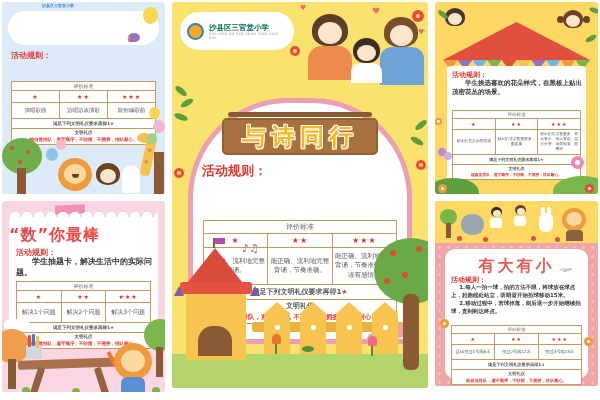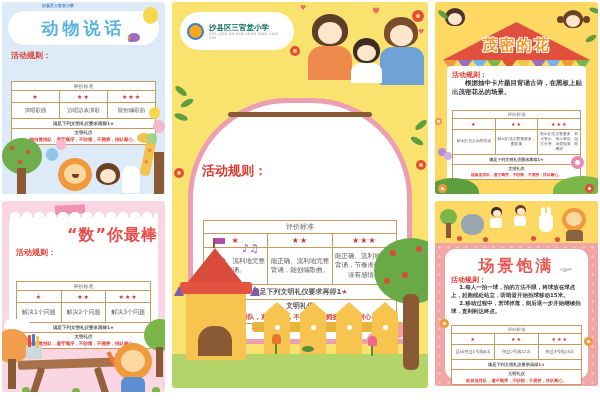--- a/index.html
+++ b/index.html
@@ -64,21 +64,21 @@
   .tl-trunk2{left:152px;top:150px;width:10px;height:42px;background:#8a5a35}
   .tl-bal4{left:147px;top:105px;width:11px;height:12px;background:#f8d64e;border-radius:50%}
   .tl-bal5{left:151px;top:118px;width:12px;height:13px;background:#f3b8cc;border-radius:50%}
   .tl-bal6{left:145px;top:131px;width:10px;height:11px;background:#a5d18a;border-radius:50%}
 
   
   .bl-tape{left:53px;top:4px;width:30px;height:9px;background:#f08cab;opacity:.9;transform:rotate(-3deg)}
   .bl-scallops{left:7px;top:11px;width:149px;height:10px;
      background:radial-gradient(circle at 6px 5px,#fff 5px,transparent 5.5px);background-size:12px 10px;background-repeat:repeat-x}
   .bl-panel{left:7px;top:16px;width:149px;height:132px;background:#fff;border-radius:6px}
-  .bl-title{left:7px;top:24px;width:149px;text-align:right;font-size:16px;font-weight:bold;color:#e84b47;letter-spacing:1px}
+  .bl-title{left:7px;top:24px;width:149px;text-align:left;font-size:16px;font-weight:bold;color:#e84b47;letter-spacing:1px}
   .bl-rlabel{left:14px;top:46px;font-size:8px}
   .bl-rules{left:14px;top:56px;width:136px;font-size:8px;font-weight:bold;color:#3a3a3a;line-height:1.35;text-indent:2em}
   .bl-table{left:14px;top:80px;width:135px;font-size:5px}
   .bl-table .stars{font-size:6px}
   .bl-table .crit .cell{font-size:6px;padding:5px 1px}
   .bl-table .note,.bl-table .etit,.bl-table .eti{font-size:4.5px}
   .bl-cloud{left:2px;top:118px;width:26px;height:12px;background:#fff;border-radius:8px}
   .bl-treeLtop{left:-8px;top:128px;width:36px;height:34px;background:#f09d4e;border-radius:50%}
   .bl-treeLtrunk{left:6px;top:158px;width:8px;height:30px;background:#8a5a35}
   .bl-treeRtop{left:142px;top:118px;width:32px;height:32px;background:#7ab648;border-radius:50%}
@@ -201,21 +201,20 @@
   .br-deco-flower:after{content:"";position:absolute;left:30%;top:30%;width:40%;height:40%;background:#fff;border-radius:50%}
 </style>
 </head>
 <body>
 
 <div class="canvas">
 
   <section class="poster tl">
     <div class="abs tl-logo">沙县区三官堂小学</div>
     <div class="abs tl-cloud"></div>
-    <div class="abs tl-title">动物说话</div>
     <div class="abs tl-balloon"></div>
     <div class="abs tl-bird"></div>
     <div class="abs tl-rlabel bold red">活动规则：</div>
 
     <div class="etable tl-table">
       <div class="th">评价标准</div>
       <div class="row stars">
         <div class="cell star">★</div>
         <div class="cell star">★★</div>
         <div class="cell star">★★★</div>
@@ -254,20 +253,21 @@
     <div class="abs tl-bal5"></div>
     <div class="abs tl-bal6"></div>
   </section>
 
   <section class="poster bl">
     <div class="abs bl-tape"></div>
     <div class="abs bl-scallops"></div>
     <div class="abs bl-panel"></div>
     <div class="abs bl-title">“数”你最棒</div>
     <div class="abs bl-rlabel bold red">活动规则：</div>
+    <div class="abs bl-rules">学生抽题卡，解决生活中的实际问题。</div>
 
     <div class="etable bl-table">
       <div class="th">评价标准</div>
       <div class="row stars">
         <div class="cell star">★</div>
         <div class="cell star">★★</div>
         <div class="cell star">★★★</div>
       </div>
       <div class="row crit">
         <div class="cell">解决1个问题</div>
@@ -327,32 +327,35 @@
     <div class="c-leaf" style="left:2px;top:86px;width:14px;height:6px;transform:rotate(40deg)"></div>
     <div class="c-leaf" style="left:8px;top:98px;width:14px;height:6px;transform:rotate(-30deg)"></div>
     <div class="c-leaf" style="left:2px;top:112px;width:14px;height:6px;transform:rotate(20deg)"></div>
     <div class="c-flower" style="left:2px;top:166px;width:10px;height:10px"></div>
     <div class="c-leaf" style="left:242px;top:120px;width:14px;height:6px;transform:rotate(-40deg)"></div>
     <div class="c-leaf" style="left:238px;top:136px;width:14px;height:6px;transform:rotate(30deg)"></div>
     <div class="c-flower" style="left:244px;top:158px;width:10px;height:10px"></div>
 
     <div class="abs c-panel"></div>
     <div class="abs c-signbar"></div>
+    <div class="abs c-sign">
+      <span class="c-title outline-w">与诗同行</span>
+    </div>
     <div class="abs c-rlabel bold red">活动规则：</div>
 
     <div class="etable c-table">
       <div class="th">评价标准</div>
       <div class="row stars">
         <div class="cell star">★</div>
         <div class="cell star">★★</div>
         <div class="cell star">★★★</div>
       </div>
       <div class="row crit">
         <div class="cell">能正确、流利地完整背诵。</div>
-        <div class="cell">能正确、流利地完整背诵，能创编歌曲。</div>
+        <div class="cell">能正确、流利地完整背诵，节奏准确。</div>
         <div class="cell">能正确、流利地完整背诵，节奏准确，朗读有感情。</div>
       </div>
       <div class="note"><span>满足下列文明礼仪要求再得1</span><span class="bstar">★</span></div>
       <div class="etit">文明礼仪</div>
       <div class="eti">能自觉排队，遵守顺序，不吵闹，不拥挤，排队耐心。</div>
     </div>
 
     <div class="abs c-grass"></div>
     <div class="abs c-notes"><span>♪</span><span>♫</span></div>
     <div class="abs c-flagpole"></div>
@@ -397,36 +400,35 @@
     <div class="tr-kidface" style="left:13px;top:11px"></div>
     <div class="tr-pig" style="left:122px;top:14px"></div>
     <div class="tr-kidhair" style="left:128px;top:8px;background:#6b4226"></div>
     <div class="tr-kidface" style="left:131px;top:13px"></div>
     <div class="tr-pig" style="left:148px;top:14px"></div>
     <div class="tr-leaf" style="left:2px;top:10px;width:12px;height:5px;transform:rotate(40deg)"></div>
     <div class="tr-leaf" style="left:150px;top:34px;width:12px;height:5px;transform:rotate(-30deg)"></div>
     <div class="tr-leaf" style="left:154px;top:6px;width:12px;height:5px;transform:rotate(20deg)"></div>
 
     <div class="abs tr-roof"></div>
-    <div class="abs tr-title outline-w">茂密的花</div>
     <div class="abs tr-bunting">
       <i class="bt1"></i>
         <i class="bt2"></i>
         <i class="bt3"></i>
         <i class="bt4"></i>
         <i class="bt5"></i>
       <i class="bt6"></i>
         <i class="bt2"></i>
         <i class="bt3"></i>
         <i class="bt1"></i>
         <i class="bt4"></i>
     </div>
     <div class="abs tr-panel"></div>
     <div class="abs tr-rlabel bold red">活动规则：</div>
-    <div class="abs tr-rules">根据抽中卡片题目背诵古诗，在黑板上贴出茂密花丛的场景。</div>
+    <div class="abs tr-rules">学生挑选喜欢的花朵样式，在黑板上贴出茂密花丛的场景。</div>
 
     <div class="etable tr-table">
       <div class="th">评价标准</div>
       <div class="row stars">
         <div class="cell star">★</div>
         <div class="cell star">★★</div>
         <div class="cell star">★★★</div>
       </div>
       <div class="row crit">
         <div class="cell">贴出的花朵场景完成</div>
@@ -463,21 +465,21 @@
     <div class="abs br-lionmane"></div>
     <div class="abs br-lionface"></div>
     <div class="abs br-lionbody"></div>
     <div class="br-bflower" style="left:22px;top:35px"></div>
     <div class="br-bflower" style="left:48px;top:36px"></div>
     <div class="br-bflower" style="left:96px;top:35px"></div>
     <div class="br-bflower" style="left:120px;top:36px"></div>
 
     <div class="abs br-body"></div>
     <div class="abs br-panel"></div>
-    <div class="abs br-title">场景饱满</div>
+    <div class="abs br-title">有大有小</div>
     <div class="abs br-shuttle"></div>
     <div class="abs br-rlabel bold red">活动规则：</div>
     <div class="abs br-rules">
       <p>1.每人一拍一球，拍的方法不限，将球放在球点上，起跑线处站立，听哨音开始拍球移动15米。</p>
       <p>2.移动过程中，若球掉落，则后退一步开始继续拍球，直到到达终点。</p>
     </div>
 
     <div class="etable br-table">
       <div class="th">评价标准</div>
       <div class="row stars">

